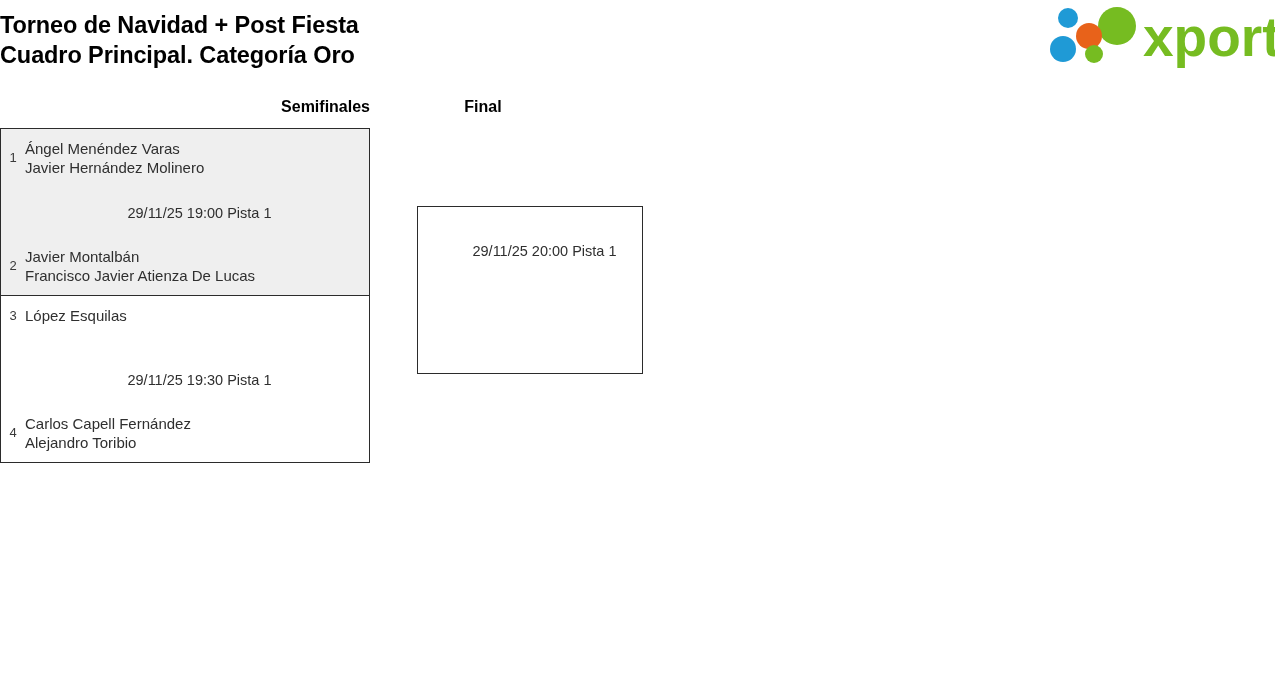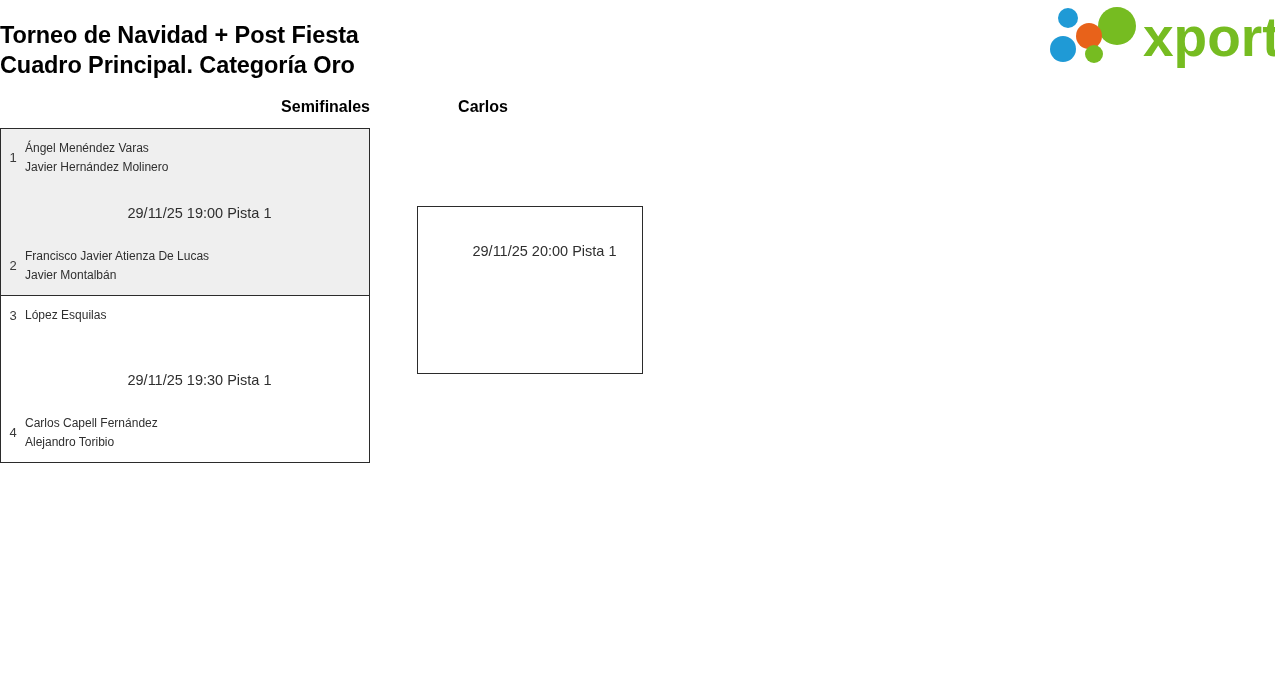--- a/index.html
+++ b/index.html
@@ -13,21 +13,21 @@
   #page {
     position: relative;
     width: 1280px; height: 694px;
     overflow: hidden;
     background: #ffffff;
   }
 
   
   .title-block {
     position: absolute;
-    left: 0px; top: 20px;
+    left: 0px; top: 10px;
     width: 760px;
   }
   .title-line {
     font-size: 23.5px;
     font-weight: bold;
     color: #000000;
     line-height: 30px;
     letter-spacing: -0.1px;
     white-space: nowrap;
   }
@@ -80,21 +80,21 @@
   .seed {
     flex: 0 0 auto;
     width: 24px;
     text-align: center;
     font-size: 13px;
     color: #3a3a3a;
     line-height: 14px;
   }
   .players {
     flex: 1 1 auto;
-    font-size: 12px;
+    font-size: 15px;
     color: #2f2f2f;
     line-height: 19px;
     white-space: nowrap;
   }
   .player-line { display: block; }
 
   .match-info {
     position: absolute;
     left: 0; width: 100%;
     text-align: center;
@@ -123,38 +123,38 @@
       <circle cx="25" cy="16" r="10" fill="#1f9ad6"></circle>
       <circle cx="46" cy="34" r="13" fill="#e8621a"></circle>
       <circle cx="20" cy="47" r="13" fill="#1f9ad6"></circle>
       <circle cx="51" cy="52" r="9" fill="#76bc21"></circle>
 
       <text x="100" y="54" font-family="Liberation Sans, sans-serif" font-size="55" font-weight="bold" fill="#76bc21">xporty</text>
     </svg>
   </div>
 
   <div class="round-header" id="round-head-0">Semifinales</div>
-  <div class="round-header" id="round-head-1">Carlos</div>
+  <div class="round-header" id="round-head-1">Final</div>
 
   <div class="bracket">
 
     <div class="match shaded" id="match-sf-1">
       <div class="team team-top">
         <span class="seed">1</span>
         <span class="players">
           <span class="player-line">Ángel Menéndez Varas</span>
           <span class="player-line">Javier Hernández Molinero</span>
         </span>
       </div>
       <div class="match-info sf">29/11/25 19:00 Pista 1</div>
       <div class="team team-bottom">
         <span class="seed">2</span>
         <span class="players">
+          <span class="player-line">Javier Montalbán</span>
           <span class="player-line">Francisco Javier Atienza De Lucas</span>
-          <span class="player-line">Javier Montalbán</span>
         </span>
       </div>
     </div>
 
     <div class="match" id="match-sf-2">
       <div class="team team-top">
         <span class="seed">3</span>
         <span class="players">
           <span class="player-line">López Esquilas</span>
         </span>

